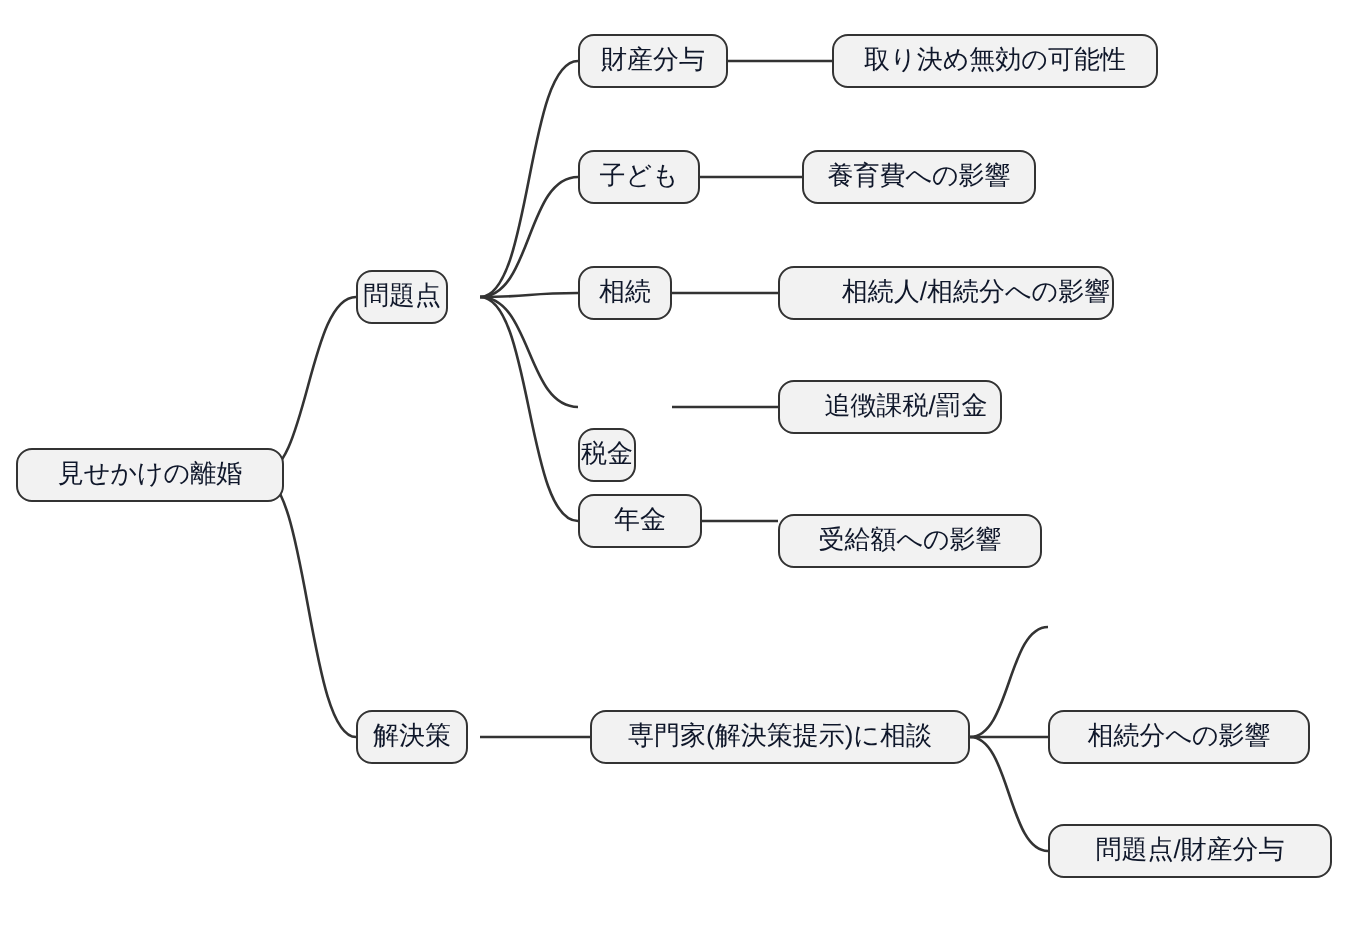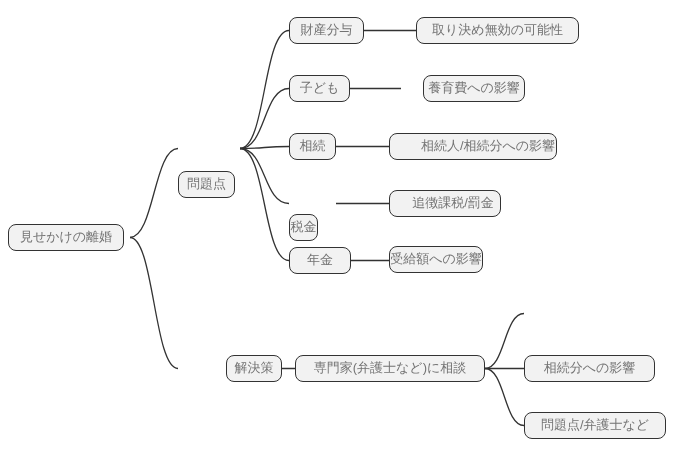--- a/index.html
+++ b/index.html
@@ -30,21 +30,21 @@
   .node {
     position: absolute;
     box-sizing: border-box;
     height: 27px;
     line-height: 24px;
     background: #f2f2f2;
     border: 1.4px solid #333333;
     border-radius: 8px;
     text-align: center;
     font-size: 13px;
-    color: #737373;
+    color: #0f172a;
     white-space: nowrap;
     overflow: hidden;
   }
 </style>
 </head>
 <body>
 
 <div class="canvas">
 
   <svg class="edges" viewBox="0 0 681 471" xmlns="http://www.w3.org/2000/svg">
@@ -59,41 +59,41 @@
     <path d="M350 88.5 C376 88.5 375 88.5 401 88.5"></path>
     <path d="M336 146.5 C363 146.5 362 146.5 389 146.5"></path>
     <path d="M336 203.5 C363 203.5 362 203.5 389 203.5"></path>
     <path d="M336 260.5 C363 260.5 362 260.5 389 260.5"></path>
     <path d="M240 368.5 C268 368.5 267 368.5 295 368.5"></path>
     <path d="M485 368.5 C505 368.5 504 313.5 524 313.5"></path>
     <path d="M485 368.5 C505 368.5 504 368.5 524 368.5"></path>
     <path d="M485 368.5 C505 368.5 504 425.5 524 425.5"></path>
   </svg>
 
-  <div class="node" style="left:8px; top:224px; width:116px;text-align:center;">見せかけの離婚</div>
+  <div class="node" style="left:8px; top:224px; width:134px;text-align:center;">見せかけの離婚</div>
 
-  <div class="node" style="left:178px; top:135px; width:57px;margin-top:36px;">問題点</div>
+  <div class="node" style="left:178px; top:135px; width:46px;">問題点</div>
 
-  <div class="node" style="left:178px; top:355px; width:56px;margin-left:48px;">解決策</div>
+  <div class="node" style="left:178px; top:355px; width:56px;">解決策</div>
 
   <div class="node" style="left:289px; top:17px; width:75px;">財産分与</div>
   <div class="node" style="left:416px; top:17px; width:163px;">取り決め無効の可能性</div>
 
   <div class="node" style="left:289px; top:75px; width:61px;">子ども</div>
-  <div class="node" style="left:423px; top:75px; width:102px;">養育費への影響</div>
+  <div class="node" style="left:401px; top:75px; width:117px;">養育費への影響</div>
 
   <div class="node" style="left:289px; top:133px; width:47px;">相続</div>
   <div class="node" style="left:389px; top:133px; width:168px;padding-left:30px;">相続人/相続分への影響</div>
 
   <div class="node" style="left:289px; top:190px; width:29px;margin-top:24px;">税金</div>
   <div class="node" style="left:389px; top:190px; width:112px;padding-left:16px;">追徴課税/罰金</div>
 
   <div class="node" style="left:289px; top:247px; width:62px;">年金</div>
-  <div class="node" style="left:389px; top:246px; width:94px;">受給額への影響</div>
+  <div class="node" style="left:389px; top:257px; width:132px;">受給額への影響</div>
 
-  <div class="node" style="left:295px; top:355px; width:190px;">専門家(弁護士など)に相談</div>
+  <div class="node" style="left:295px; top:355px; width:190px;">専門家(解決策提示)に相談</div>
 
 
   <div class="node" style="left:524px; top:355px; width:131px;">相続分への影響</div>
 
-  <div class="node" style="left:524px; top:412px; width:142px;">問題点/弁護士など</div>
+  <div class="node" style="left:524px; top:412px; width:142px;">問題点/財産分与</div>
 
 </div>
 
 </body></html>

